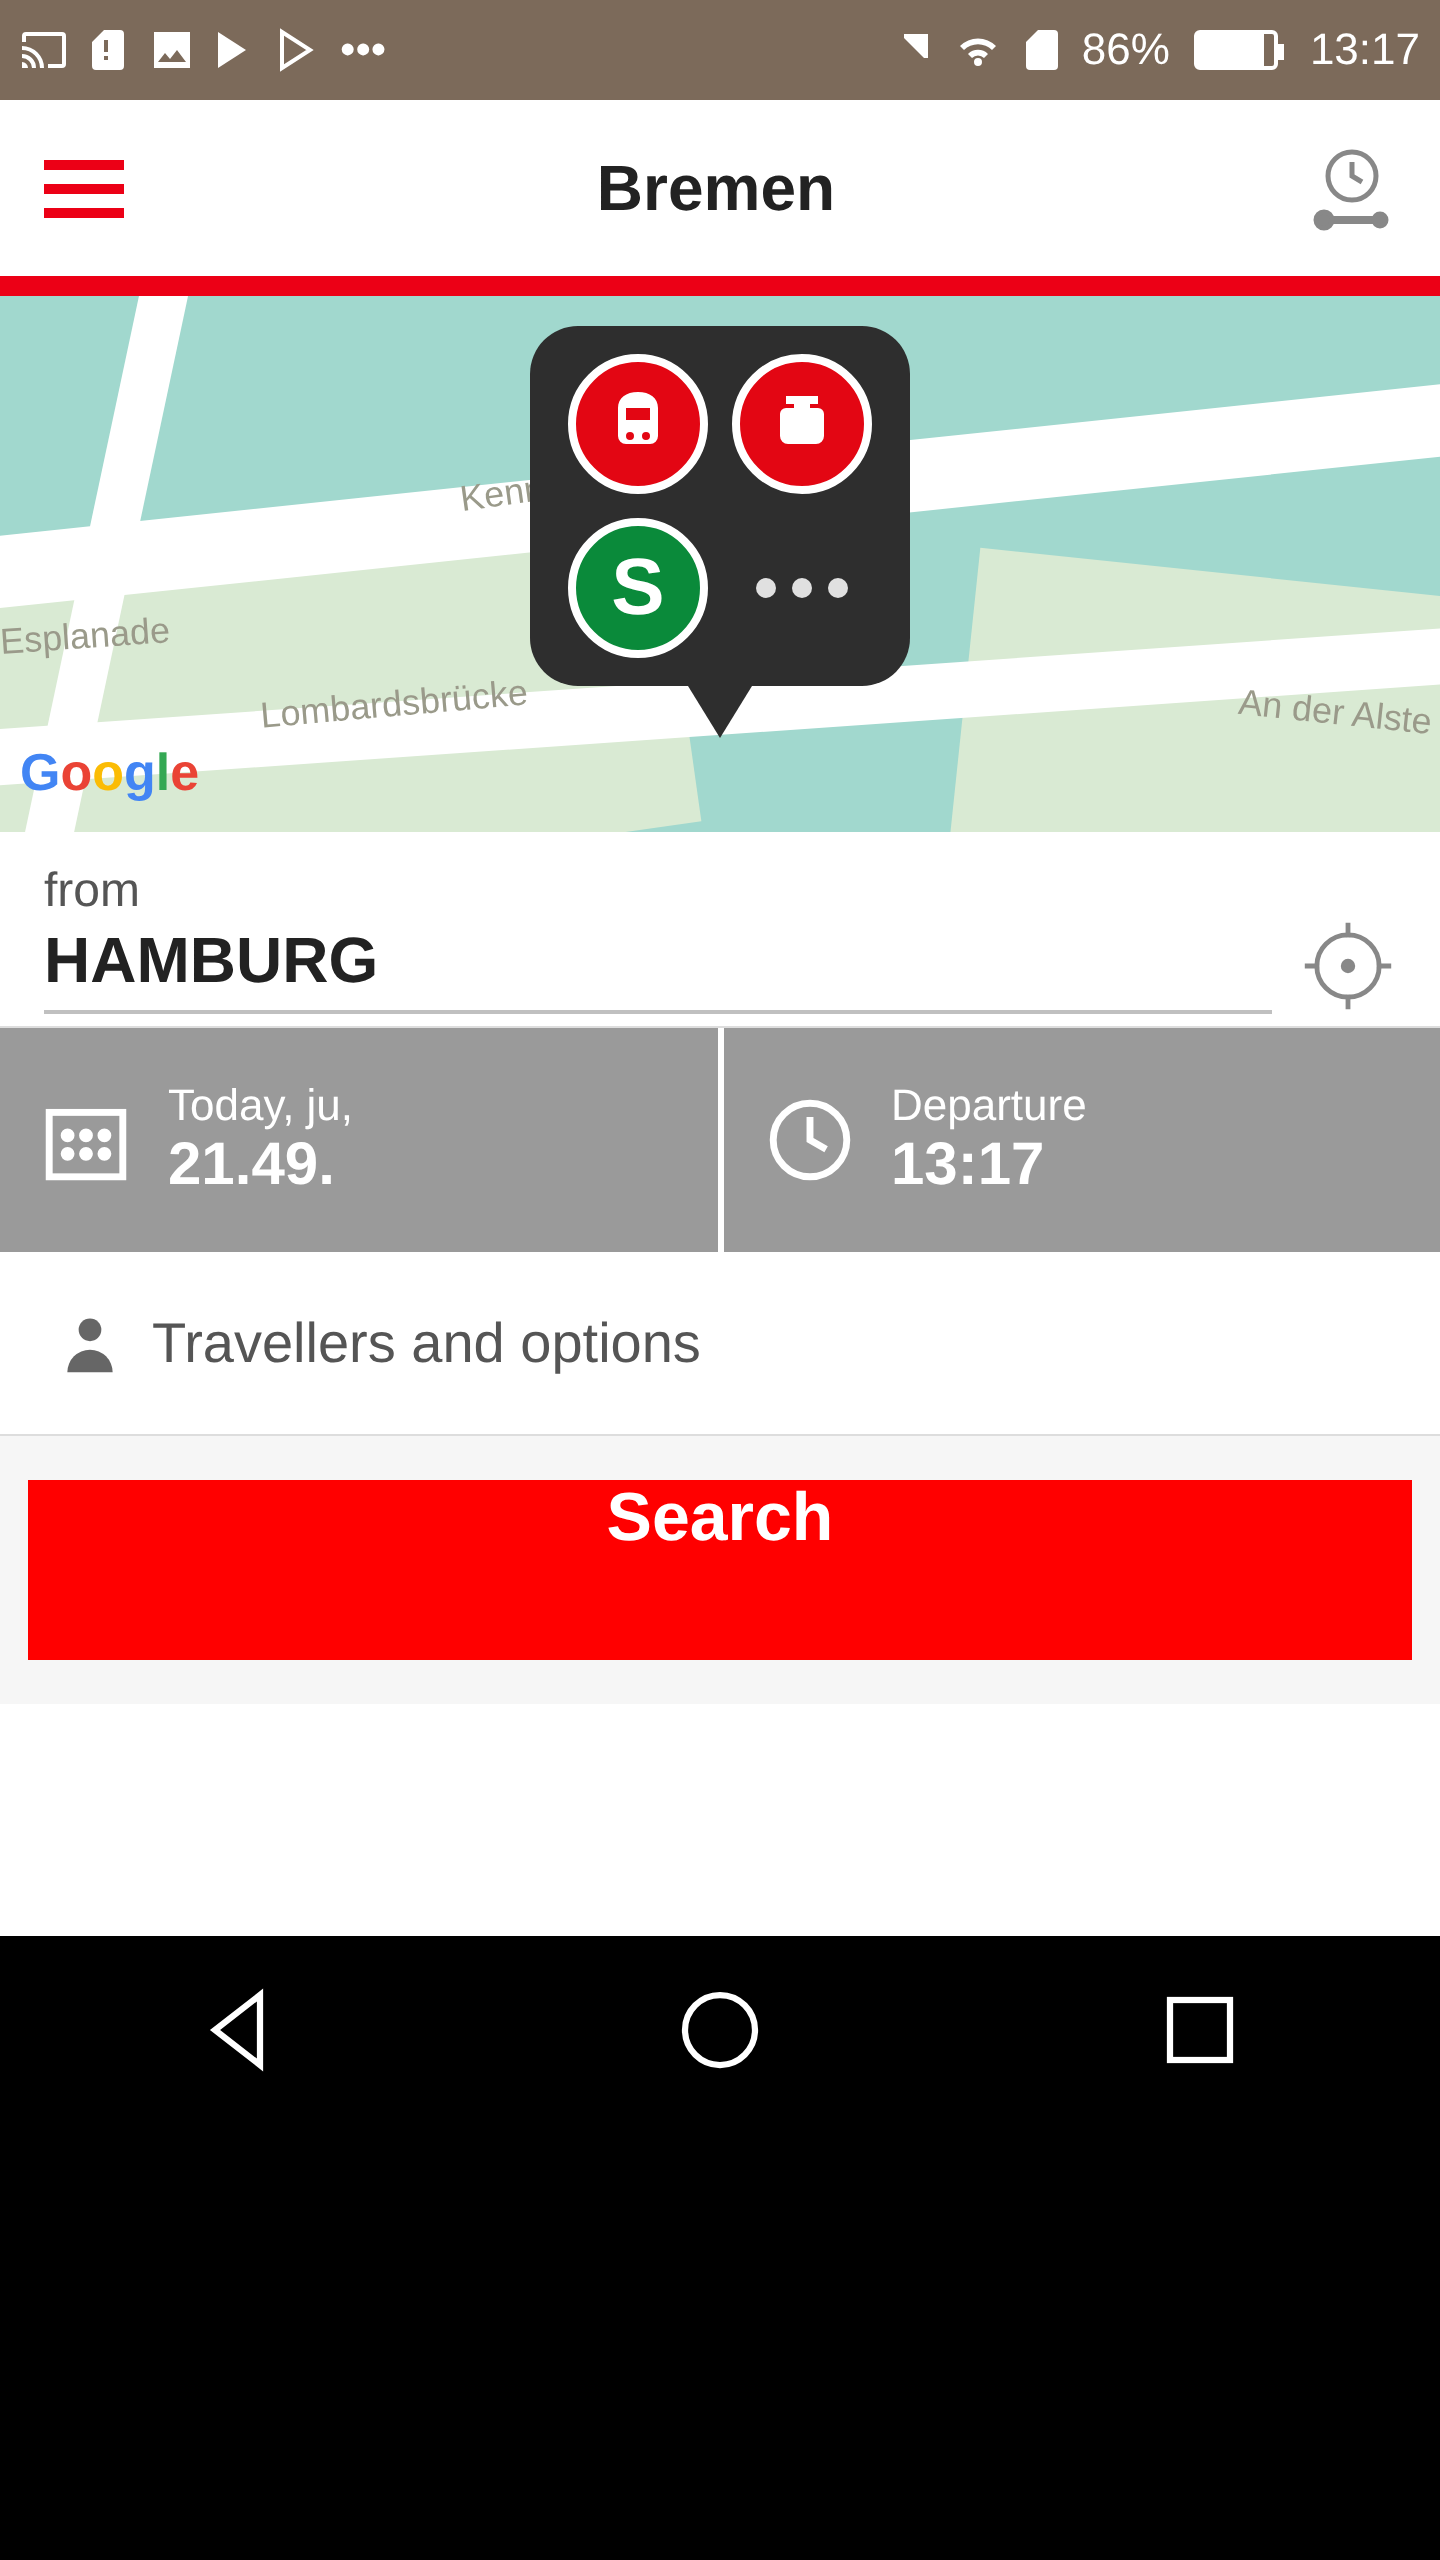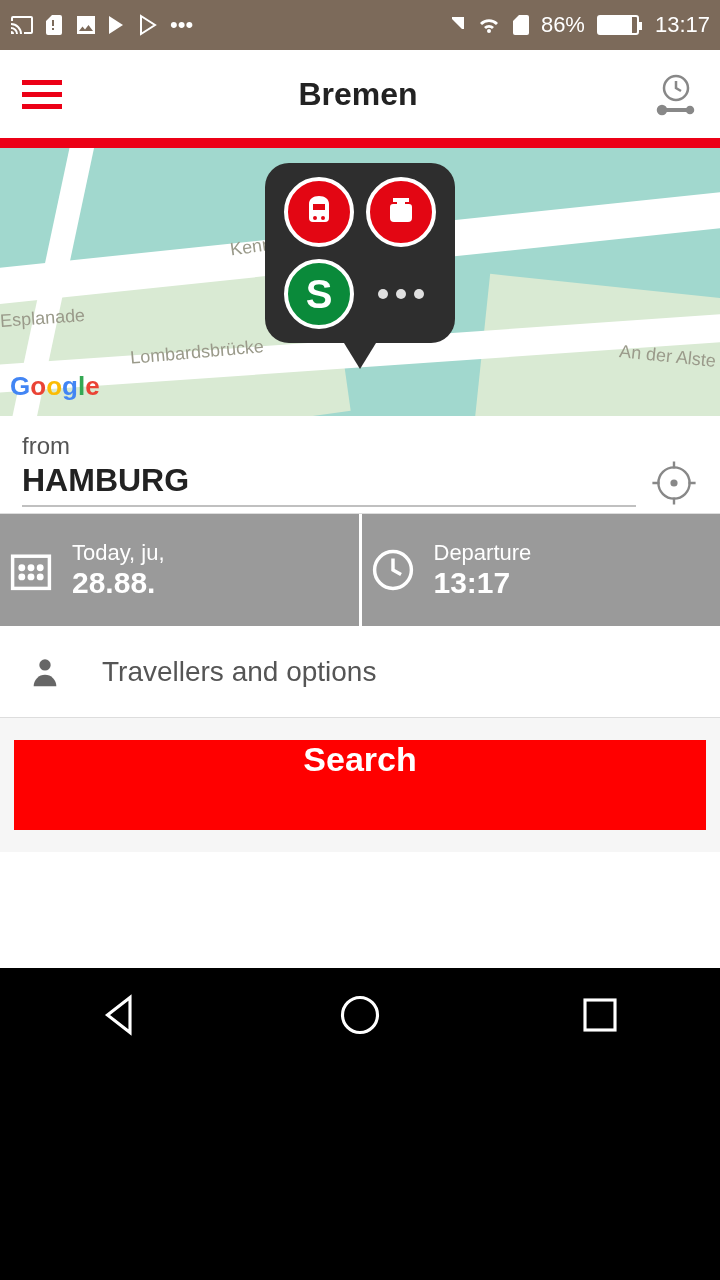--- a/index.html
+++ b/index.html
@@ -30,26 +30,26 @@
 .pb-dots{display:flex;gap:8px;align-items:center;justify-content:center;width:70px;height:70px}
 .pb-dots span{width:10px;height:10px;background:#e0e0e0;border-radius:50%}
 .form-card{background:#fff;padding:16px 22px 6px;border-bottom:1px solid #ddd}
 .input-row{display:flex;align-items:flex-end;gap:14px;}
 .input-group{flex:1;border-bottom:2px solid #c0c0c0;padding-bottom:6px}
 .input-label{font-size:24px;color:#555;margin-bottom:2px}
 .input-value{font-size:32px;color:#222;font-weight:500}
 .hamburg{font-weight:bold}
 .side-icon{width:48px;height:48px;display:flex;align-items:center;justify-content:center;flex-shrink:0}
 .datetime{display:flex;height:112px;background:#9a9a9a}
-.dt-cell{flex:1;display:flex;align-items:center;gap:18px;padding:0 8px;color:#fff}
+.dt-cell{flex:1;display:flex;align-items:center;gap:18px;padding:0 20px;color:#fff}
 .dt-cell:first-child{border-right:3px solid #fff}
 .dt-icon{width:46px;height:46px;flex-shrink:0}
 .dt-text-small{font-size:22px}
 .dt-text-big{font-size:30px;font-weight:bold}
-.options-row{background:#fff;height:92px;display:flex;align-items:center;gap:40px;padding:0 28px;border-bottom:1px solid #ddd}
+.options-row{background:#fff;height:92px;display:flex;align-items:center;gap:14px;padding:0 28px;border-bottom:1px solid #ddd}
 .options-text{font-size:28px;color:#555}
 .search-wrap{padding:22px 14px;background:#f6f6f6}
 .search-btn{width:100%;height:90px;background:#ff0000;color:#fff;font-size:34px;font-weight:bold;border:none;display:flex;align-items:flex-start;justify-content:center}
 .bottom-white{height:116px;background:#fff}
 .navbar{height:94px;background:#000;display:flex;align-items:center;justify-content:space-around}
 .nav-btn{width:50px;height:50px;display:flex;align-items:center;justify-content:center}
 </style>
 </head>
 <body>
 
@@ -163,21 +163,21 @@
         <rect x="4" y="8" width="32" height="28"></rect>
         <circle cx="12" cy="18" r="1.5" fill="#fff"></circle>
         <circle cx="20" cy="18" r="1.5" fill="#fff"></circle>
         <circle cx="28" cy="18" r="1.5" fill="#fff"></circle>
         <circle cx="12" cy="26" r="1.5" fill="#fff"></circle>
         <circle cx="20" cy="26" r="1.5" fill="#fff"></circle>
         <circle cx="28" cy="26" r="1.5" fill="#fff"></circle>
       </svg>
     <div>
       <div class="dt-text-small">Today, ju,</div>
-      <div class="dt-text-big">28.88.</div>
+      <div class="dt-text-big">21.49.</div>
     </div>
   </div>
   <div class="dt-cell">
     <svg class="dt-icon" viewBox="0 0 40 40" fill="none" stroke="#fff" stroke-width="3">
         <circle cx="20" cy="20" r="16"></circle>
         <path d="M20 10v10l7 4"></path>
       </svg>
     <div>
       <div class="dt-text-small">Departure</div>
       <div class="dt-text-big">13:17</div>

